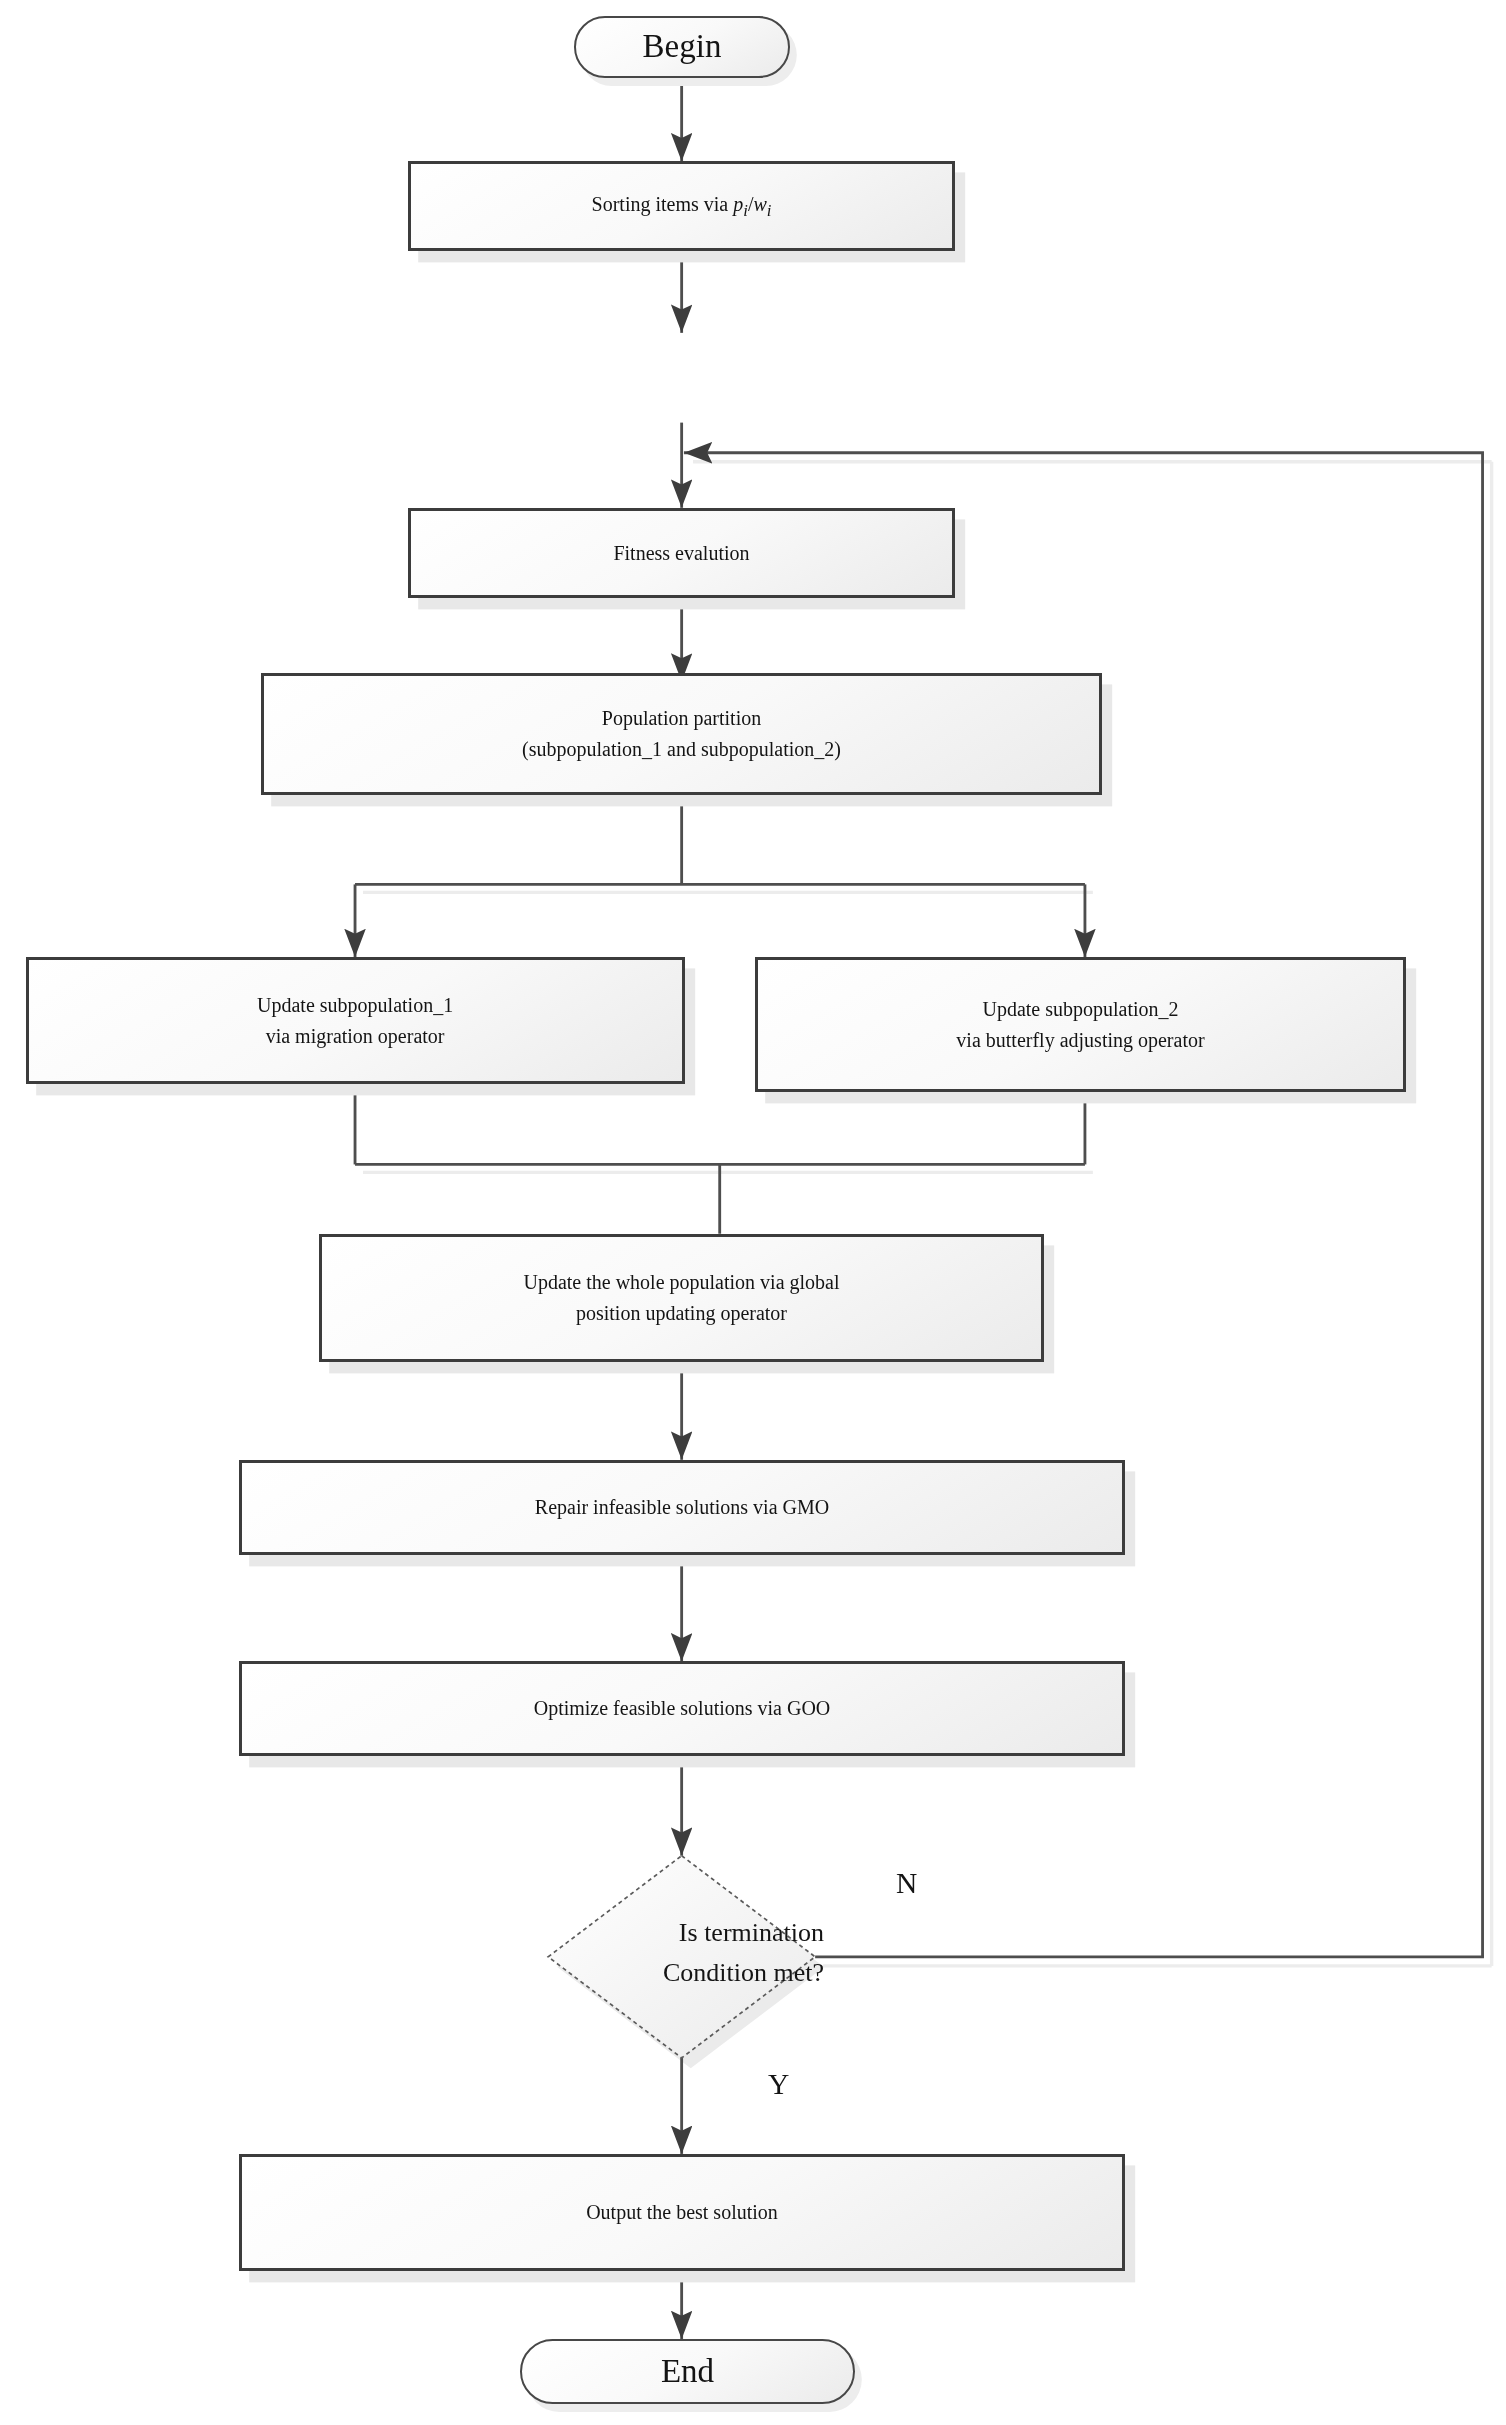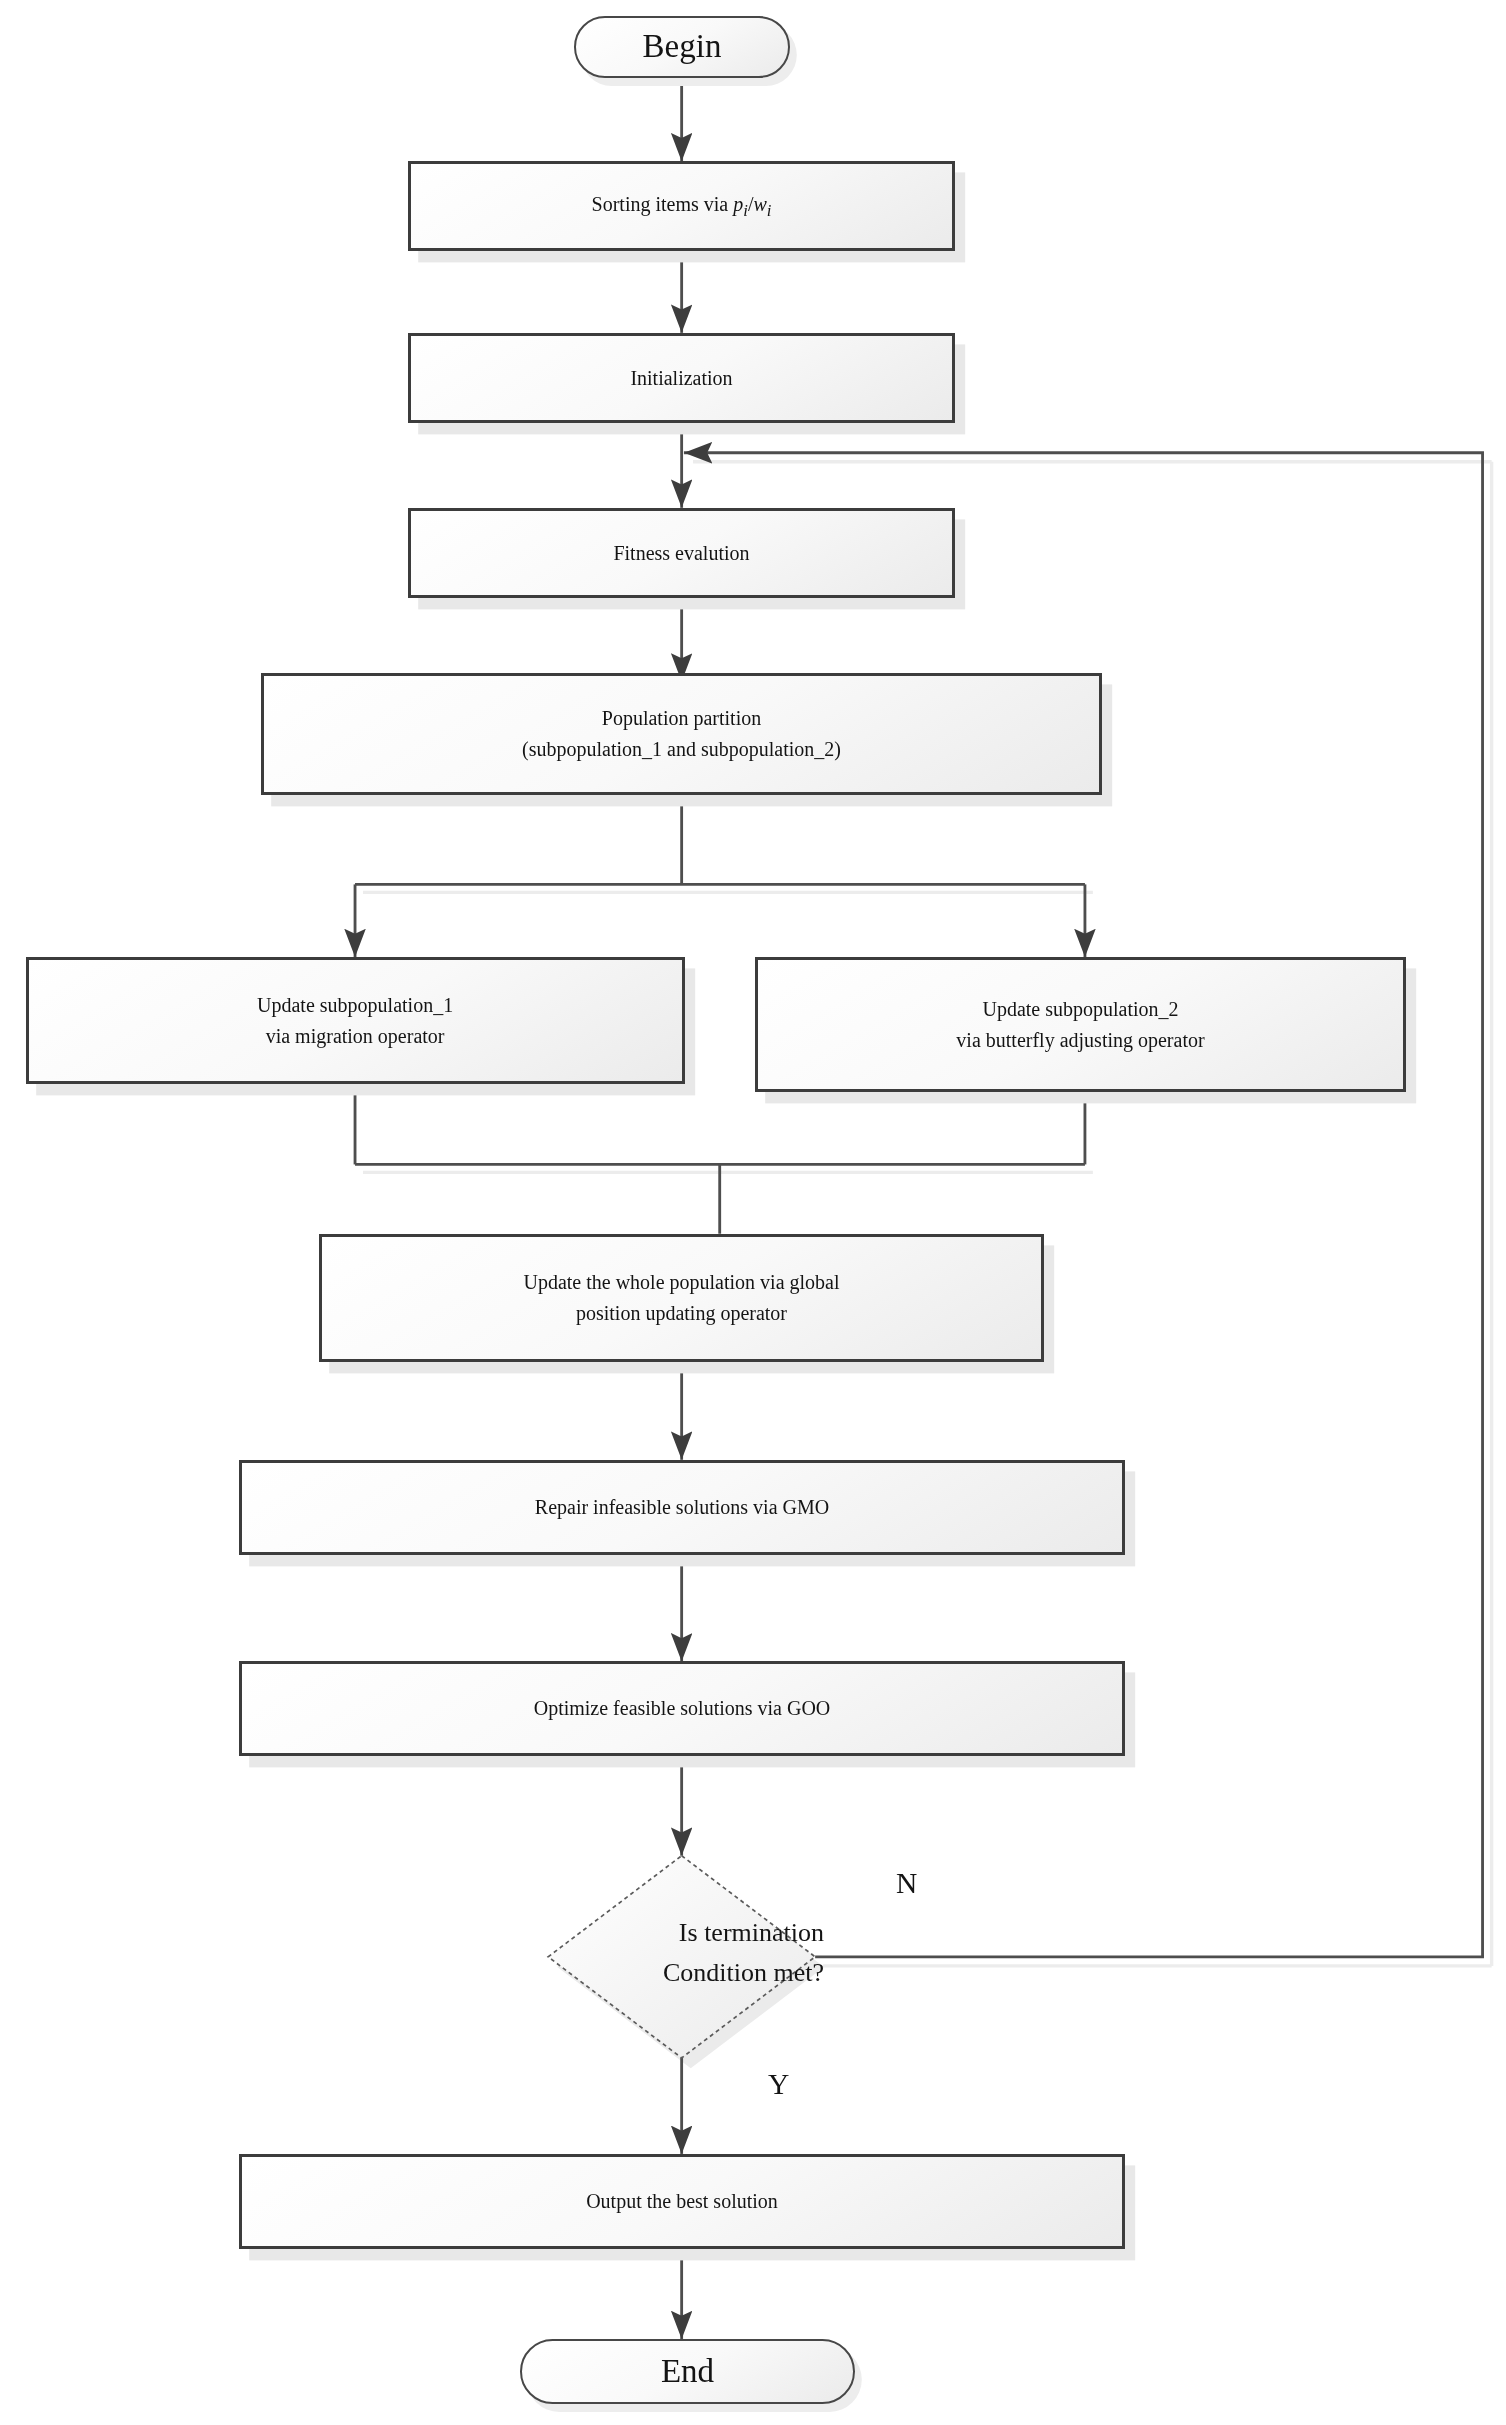--- a/index.html
+++ b/index.html
@@ -104,23 +104,20 @@
   </svg>
 
   <div class="node terminator" style="left:574px;top:16px;width:216px;height:62px;">
     <span class="node-label">Begin</span>
   </div>
 
   <div class="node process" style="left:408px;top:161px;width:547px;height:90px;">
     <span class="node-label">Sorting items via <i>p</i><sub><i>i</i></sub>/<i>w</i><sub><i>i</i></sub></span>
   </div>
 
-  <div class="node process" style="left:408px;top:333px;width:547px;height:90px;">
-    <span class="node-label">Initialization</span>
-  </div>
 
   <div class="node process" style="left:408px;top:508px;width:547px;height:90px;">
     <span class="node-label">Fitness evalution</span>
   </div>
 
   <div class="node process" style="left:261px;top:673px;width:841px;height:122px;">
     <span class="node-label">Population partition
 (subpopulation_1 and subpopulation_2)</span>
   </div>
 
@@ -146,21 +143,21 @@
   <div class="node process" style="left:239px;top:1661px;width:886px;height:95px;">
     <span class="node-label">Optimize feasible solutions via GOO</span>
   </div>
 
   <div class="decision-label">Is termination
 Condition met?</div>
 
   <span class="edge-label edge-label-n">N</span>
   <span class="edge-label edge-label-y">Y</span>
 
-  <div class="node process" style="left:239px;top:2154px;width:886px;height:95px;">
+  <div class="node process" style="left:239px;top:2154px;width:886px;height:117px;">
     <span class="node-label">Output the best solution</span>
   </div>
 
   <div class="node terminator" style="left:520px;top:2339px;width:335px;height:65px;">
     <span class="node-label">End</span>
   </div>
 
 </div>
 
 

